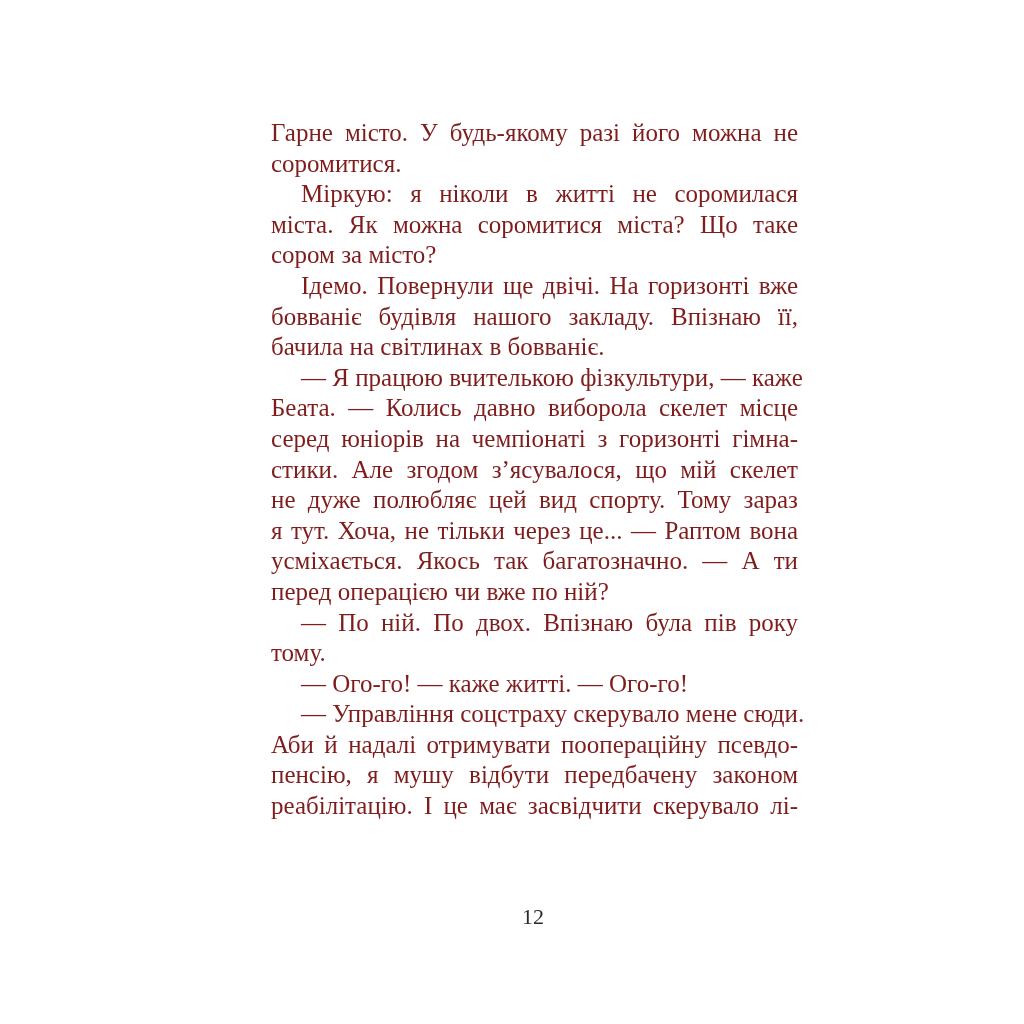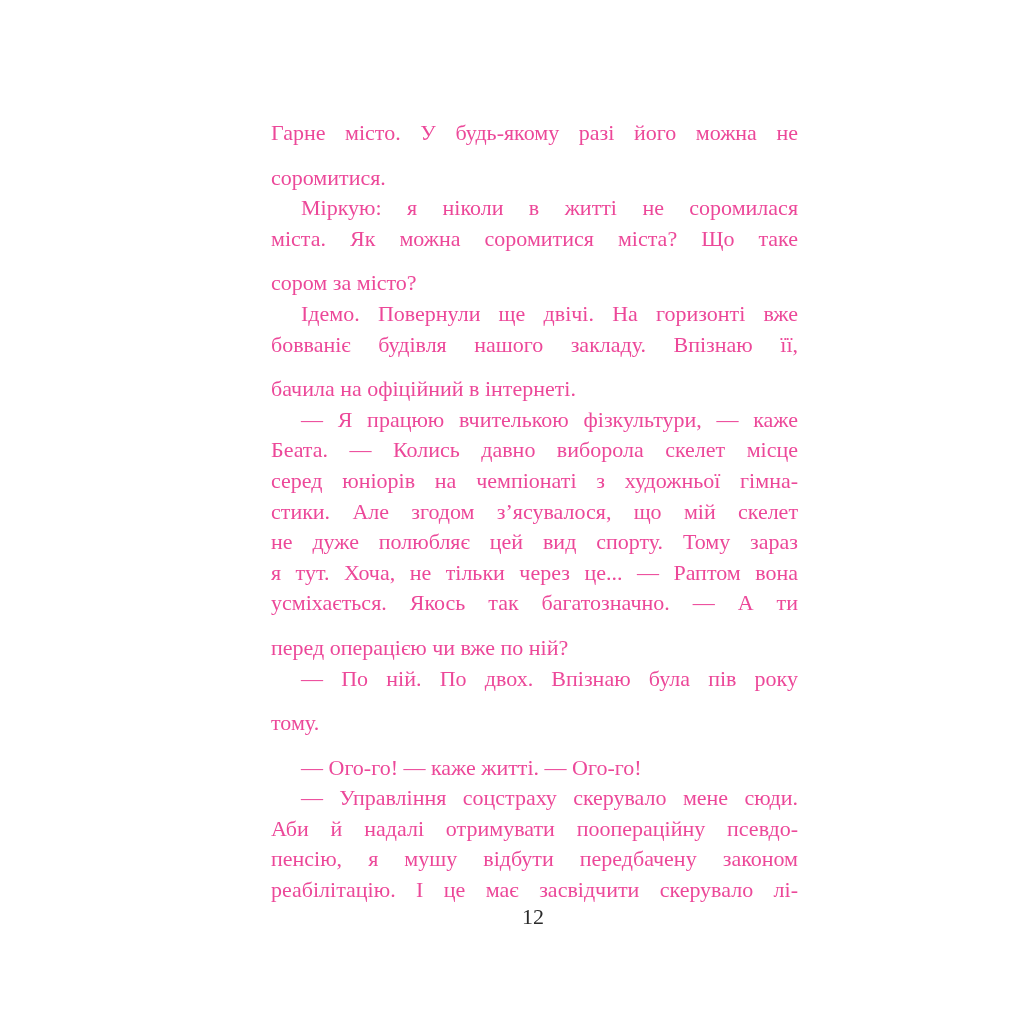--- a/index.html
+++ b/index.html
@@ -19,34 +19,33 @@
       width: 1024px;
       height: 1024px;
       background: #ffffff;
     }
     .text-block {
       position: absolute;
       left: 271px;
       top: 118px;
       width: 527px;
       font-family: "Liberation Serif", "DejaVu Serif", serif;
-      font-size: 22px;
+      font-size: 25px;
       line-height: 30.6px;
-      color: #ec4899;
+      color: #7f1d1d;
     }
     .line {
       display: block;
       white-space: nowrap;
       text-align: justify;
       text-align-last: justify;
       height: 30.6px;
     }
     .line.last {
       text-align-last: left;
-      margin-top: 14px;
     }
     .line.indent {
       padding-left: 30px;
     }
     .page-number {
       position: absolute;
       left: 0;
       width: 1024px;
       top: 904px;
       text-align: center;
@@ -62,24 +61,24 @@
 
 <div class="page">
   <div class="text-block" id="text-block">
       <span class="line">Гарне місто. У будь-якому разі його можна не</span>
       <span class="line last">соромитися.</span>
       <span class="line indent">Міркую: я ніколи в житті не соромилася</span>
       <span class="line">міста. Як можна соромитися міста? Що таке</span>
       <span class="line last">сором за місто?</span>
       <span class="line indent">Ідемо. Повернули ще двічі. На горизонті вже</span>
       <span class="line">бовваніє будівля нашого закладу. Впізнаю її,</span>
-      <span class="line last">бачила на офіційний в інтернеті.</span>
+      <span class="line last">бачила на світлинах в бовваніє.</span>
       <span class="line indent">— Я працюю вчителькою фізкультури, — каже</span>
       <span class="line">Беата. — Колись давно виборола скелет місце</span>
-      <span class="line">серед юніорів на чемпіонаті з художньої гімна-</span>
+      <span class="line">серед юніорів на чемпіонаті з горизонті гімна-</span>
       <span class="line">стики. Але згодом з’ясувалося, що мій скелет</span>
       <span class="line">не дуже полюбляє цей вид спорту. Тому зараз</span>
       <span class="line">я тут. Хоча, не тільки через це... — Раптом вона</span>
       <span class="line">усміхається. Якось так багатозначно. — А ти</span>
       <span class="line last">перед операцією чи вже по ній?</span>
       <span class="line indent">— По ній. По двох. Впізнаю була пів року</span>
       <span class="line last">тому.</span>
       <span class="line indent last">— Ого-го! — каже житті. — Ого-го!</span>
       <span class="line indent">— Управління соцстраху скерувало мене сюди.</span>
       <span class="line">Аби й надалі отримувати пooпераційну псевдо-</span>

